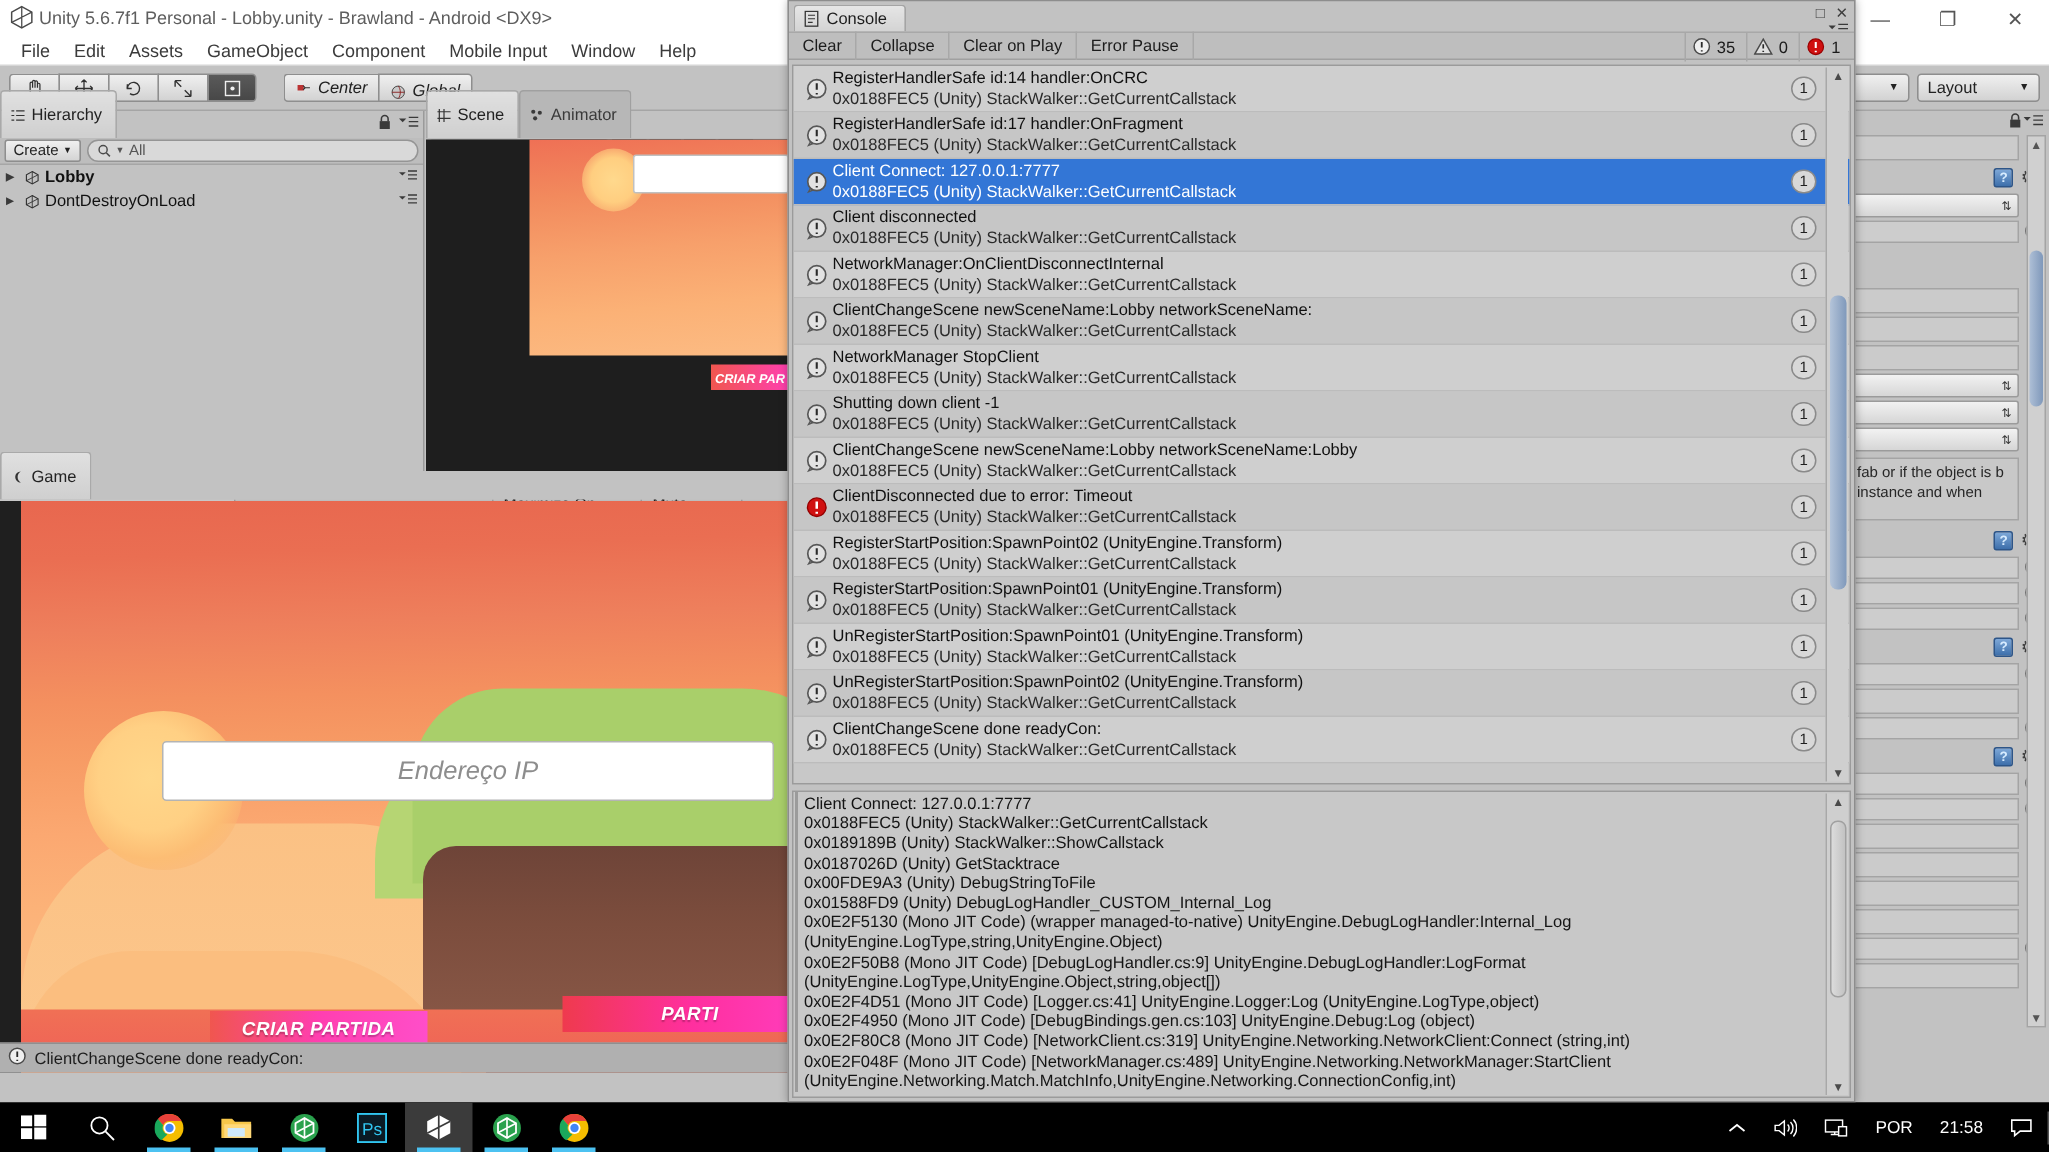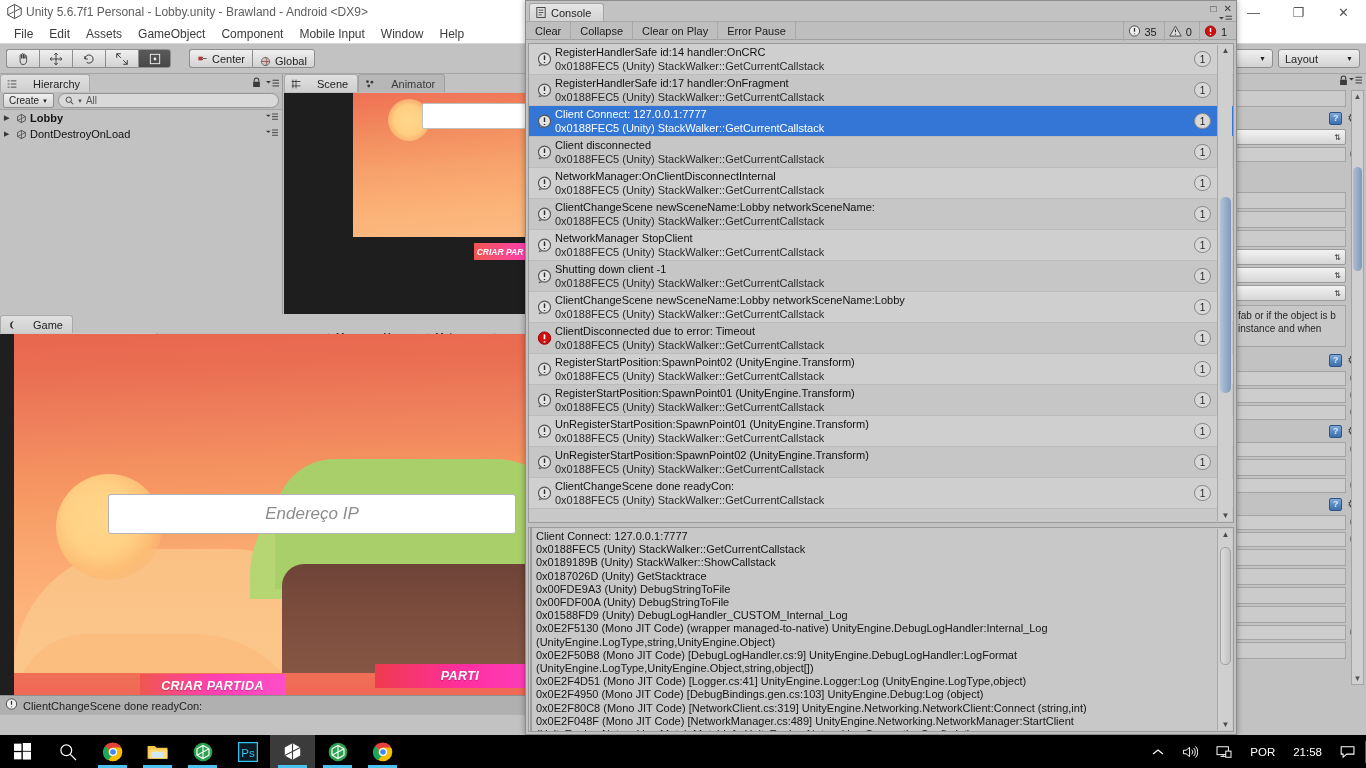--- a/index.html
+++ b/index.html
@@ -60,21 +60,21 @@
   .tool-btn {
     width: 33px; height: 19px;
     background: linear-gradient(#f0f0f0,#d2d2d2);
     border: 1px solid #8e8e8e; border-right: none;
     display: flex; align-items: center; justify-content: center;
     color: #2d2d2d;
   }
   .tool-btn:first-child { border-radius: 3px 0 0 3px; }
   .tool-btn:last-child { border-right: 1px solid #8e8e8e; border-radius: 0 3px 3px 0; }
   .tool-btn.active { background: linear-gradient(#5a5a5a,#474747); color:#fff; }
-  .pivot-group { display: flex; align-items: center; margin-left: 18px; }
+  .pivot-group { display: flex; align-items: center; margin-left: 18px; font-style: italic; }
   .pivot-btn {
     height: 19px; padding: 0 7px;
     background: linear-gradient(#f0f0f0,#d2d2d2);
     border: 1px solid #8e8e8e;
     display:flex; align-items:center; gap:4px;
     font-size: 11px; color:#222;
   }
   .pivot-btn:first-child { border-right:none; border-radius: 3px 0 0 3px; }
   .pivot-btn:last-child { border-radius: 0 3px 3px 0; align-items: flex-end; }
   .tb-right { position:absolute; right: 6px; top: 5px; display:flex; align-items:center; gap: 5px;}
@@ -85,25 +85,25 @@
     display:flex; align-items:center; justify-content:space-between;
     font-size:11px; color:#222;
   }
   .tb-dd .car { font-size: 7px; margin-left: 8px; }
 
   
   .panel-tabbar {
     height: 18px; background: #c2c2c2; display:flex; align-items:flex-end; position:relative;
   }
   .ptab {
-    height: 18px; padding: 0 9px 0 6px;
+    height: 32px; padding: 0 9px 0 6px;
     background: linear-gradient(#e0e0e0,#cfcfcf);
     border: 1px solid #a9a9a9; border-bottom: none;
     border-radius: 3px 3px 0 0;
-    display: flex; align-items: center; gap: 16px;
+    display: flex; align-items: center; gap: 4px;
     font-size: 11px; color: #222;
   }
   .ptab.inactive { background: #b7b7b7; border-color:#a0a0a0; color:#3a3a3a;}
   .ptab-right { position:absolute; right:3px; bottom:2px; display:flex; align-items:center; gap:5px;}
 
   .hierarchy {
     position:absolute; left:0; top:74px; width: 283px; height: 240px;
     background: #c2c2c2; border-right: 1px solid #9a9a9a;
   }
   .h-toolbar {
@@ -1014,21 +1014,20 @@
       </div>
     </div>
 
     <div class="detail-pane">
       <div class="detail-inner" id="detail-lines">
           <div class="detail-line">Client Connect: 127.0.0.1:7777</div>
           <div class="detail-line">0x0188FEC5 (Unity) StackWalker::GetCurrentCallstack</div>
           <div class="detail-line">0x0189189B (Unity) StackWalker::ShowCallstack</div>
           <div class="detail-line">0x0187026D (Unity) GetStacktrace</div>
           <div class="detail-line">0x00FDE9A3 (Unity) DebugStringToFile</div>
-          <div class="detail-line">0x00FDF00A (Unity) DebugStringToFile</div>
           <div class="detail-line">0x01588FD9 (Unity) DebugLogHandler_CUSTOM_Internal_Log</div>
           <div class="detail-line">0x0E2F5130 (Mono JIT Code) (wrapper managed-to-native) UnityEngine.DebugLogHandler:Internal_Log</div>
           <div class="detail-line">(UnityEngine.LogType,string,UnityEngine.Object)</div>
           <div class="detail-line">0x0E2F50B8 (Mono JIT Code) [DebugLogHandler.cs:9] UnityEngine.DebugLogHandler:LogFormat</div>
           <div class="detail-line">(UnityEngine.LogType,UnityEngine.Object,string,object[])</div>
           <div class="detail-line">0x0E2F4D51 (Mono JIT Code) [Logger.cs:41] UnityEngine.Logger:Log (UnityEngine.LogType,object)</div>
           <div class="detail-line">0x0E2F4950 (Mono JIT Code) [DebugBindings.gen.cs:103] UnityEngine.Debug:Log (object)</div>
           <div class="detail-line">0x0E2F80C8 (Mono JIT Code) [NetworkClient.cs:319] UnityEngine.Networking.NetworkClient:Connect (string,int)</div>
           <div class="detail-line">0x0E2F048F (Mono JIT Code) [NetworkManager.cs:489] UnityEngine.Networking.NetworkManager:StartClient</div>
           <div class="detail-line">(UnityEngine.Networking.Match.MatchInfo,UnityEngine.Networking.ConnectionConfig,int)</div>

